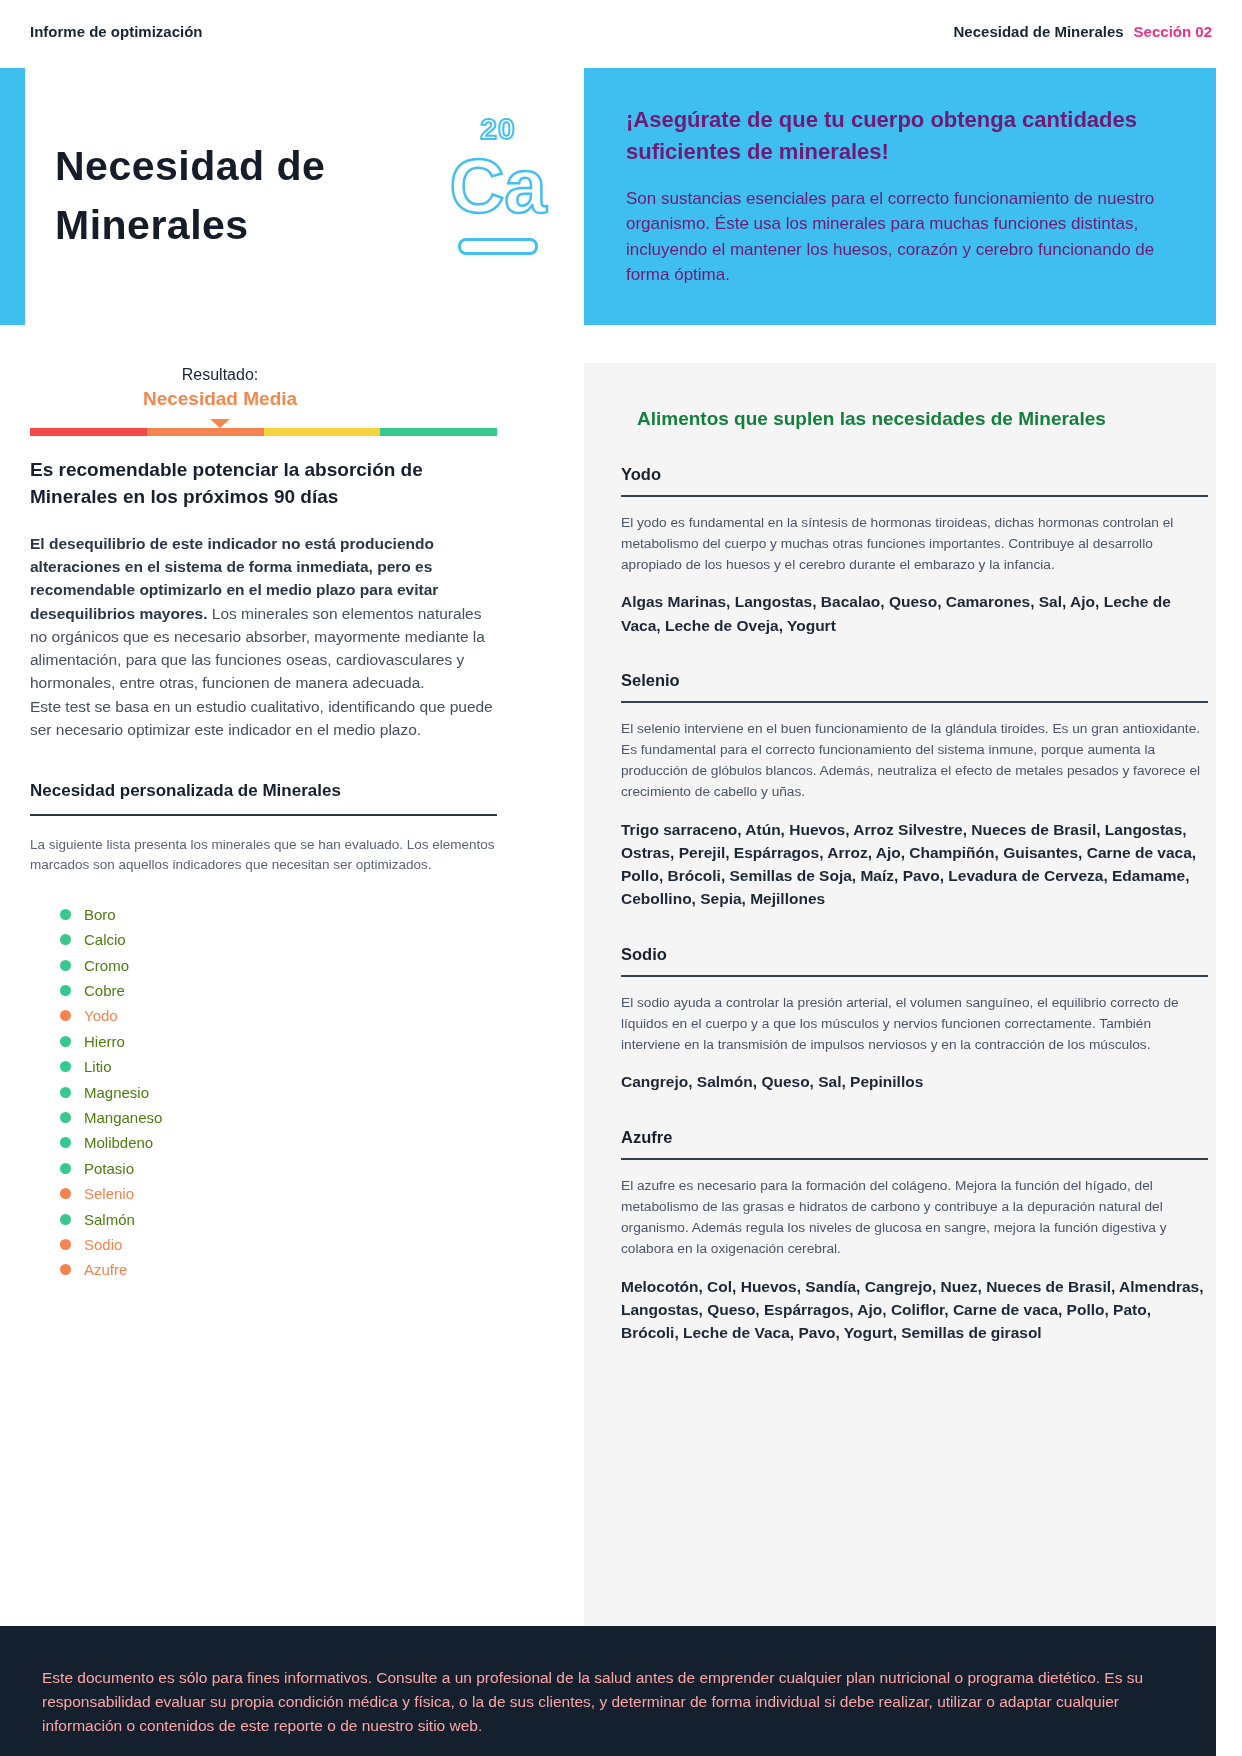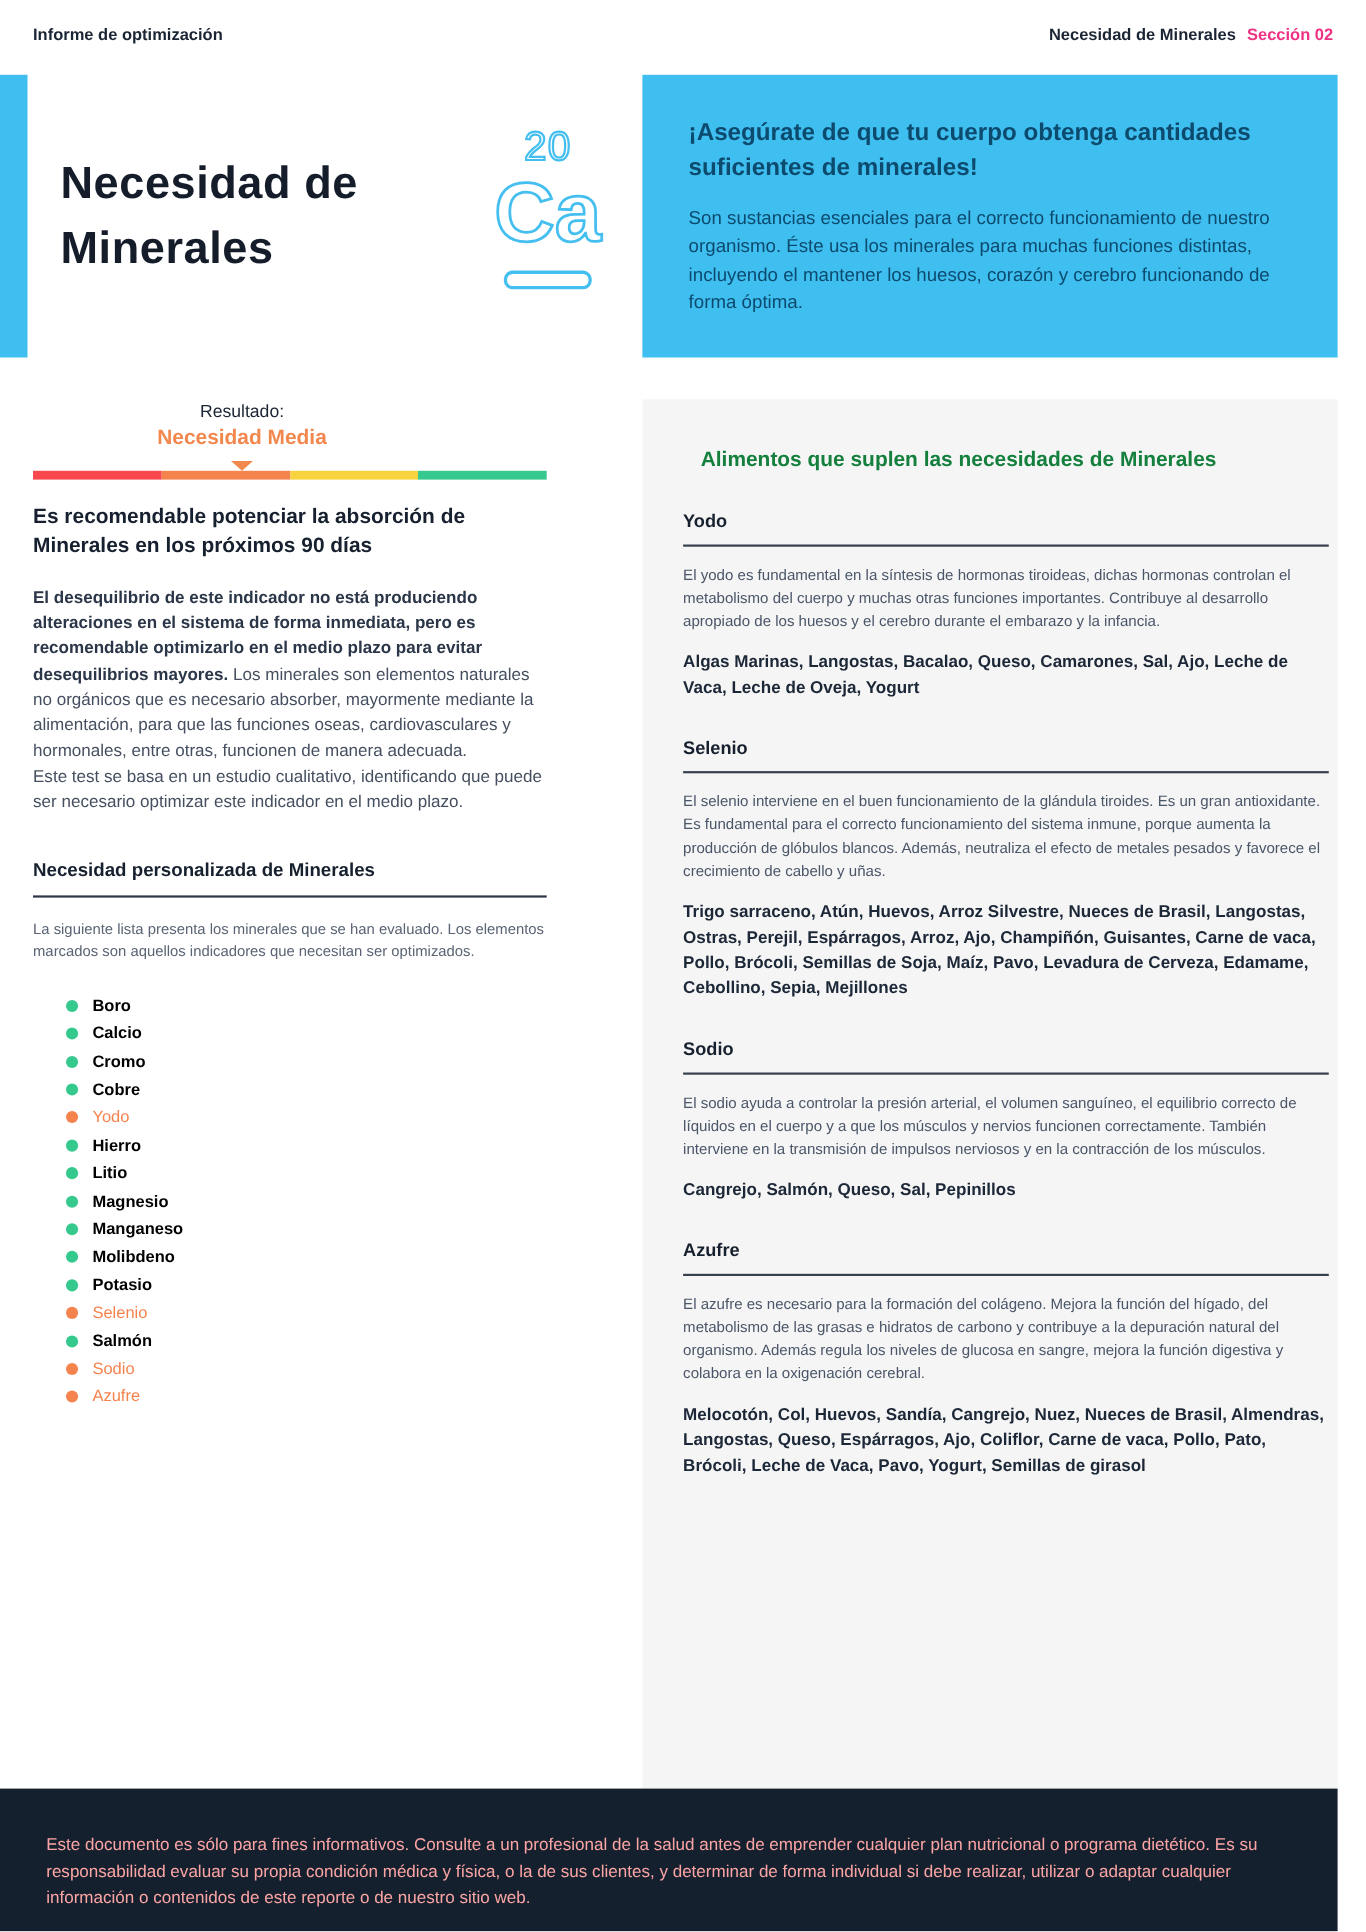--- a/index.html
+++ b/index.html
@@ -11,28 +11,28 @@
           align-items:center;justify-content:space-between;padding:0 30px;box-sizing:border-box;}
   .topbar .left{font-size:15px;font-weight:bold;color:#1A2433;}
   .topbar .right{font-size:15px;font-weight:bold;color:#1A2433;display:flex;gap:10px;}
   .topbar .section{color:#EF3183;}
 
   
   .hero-stripe{position:absolute;left:0;top:68px;width:25px;height:257px;background:#3FBEF0;}
   .hero-title{position:absolute;left:55px;top:110px;width:360px;font-size:41px;line-height:1.42;
               font-weight:bold;color:#151D2B;letter-spacing:.5px;}
   .element-icon{position:absolute;left:446px;top:112px;width:104px;text-align:center;}
-  .el-num{font-size:37px;font-weight:normal;letter-spacing:1px;color:transparent;
+  .el-num{font-size:30px;font-weight:bold;letter-spacing:1px;color:transparent;
           -webkit-text-stroke:2px #45BFF0;}
   .el-sym{font-size:76px;font-weight:bold;line-height:1.05;margin-top:0;color:transparent;
           -webkit-text-stroke:2.5px #45BFF0;}
   .el-bar{margin:12px auto 0;width:74px;height:11px;border:3.5px solid #45BFF0;border-radius:8px;}
 
   .hero-callout{position:absolute;left:584px;top:68px;width:649px;height:257px;background:#3FBEF0;
-                color:#0c4a6e;padding:36px 42px;box-sizing:border-box;}
+                color:#701a75;padding:36px 42px;box-sizing:border-box;}
   .hero-callout h2{margin:0 0 18px;font-size:22px;line-height:1.45;font-weight:bold;}
   .hero-callout p{margin:0;font-size:17px;line-height:1.5;}
 
   
   .result{position:absolute;left:30px;top:364px;width:380px;text-align:center;}
   .result .label{font-size:16px;color:#1A2433;line-height:1.4;}
   .result .value{font-size:19px;font-weight:bold;color:#F2884E;line-height:1.4;}
   .result .triangle{width:0;height:0;margin:6px auto 0;border-left:10px solid transparent;
                     border-right:10px solid transparent;border-top:9px solid #F2884E;}
   .scale{position:absolute;left:30px;top:428px;width:467px;height:8px;display:flex;}
@@ -43,21 +43,21 @@
   .rec-heading{margin:0 0 21px;font-size:19px;line-height:1.42;font-weight:bold;color:#16202E;}
   .rec-body{margin:0;font-size:15.5px;line-height:1.5;color:#454F5F;}
   .rec-body strong{color:#2B3648;}
   .rec-note{margin:0;font-size:15.5px;line-height:1.5;color:#454F5F;}
   .pers-heading{margin:40px 0 0;font-size:17px;font-weight:bold;color:#16202E;}
   .pers-rule{border:none;border-top:2px solid #2B3648;margin:13px 0 0;}
   .list-intro{margin:19px 0 0;font-size:13.5px;line-height:1.5;color:#5A6474;}
   .mineral-list{list-style:none;margin:26px 0 0;padding:0 0 0 30px;}
   .mineral{display:flex;align-items:center;gap:13px;height:25.4px;font-size:15px;}
   .mineral .dot{width:11px;height:11px;border-radius:50%;flex:0 0 auto;}
-  .mineral.ok .dot{background:#36C98E;} .mineral.ok .mname{color:#000000;font-weight:bold;}
+  .mineral.ok .dot{background:#36C98E;} .mineral.ok .mname{color:#4d7c0f;}
   .mineral.flagged .dot{background:#F5834E;} .mineral.flagged .mname{color:#F5834E;}
 
   
   .right-panel{position:absolute;left:584px;top:363px;width:658px;height:1263px;background:#F5F5F5;
                padding:42px 34px 0 37px;box-sizing:border-box;}
   .foods-heading{margin:0 16px 32px;font-size:19px;line-height:1.45;font-weight:bold;color:#15803d;}
   .food-section h4{margin:0;font-size:16.5px;font-weight:bold;color:#16202E;}
   .food-section hr{border:none;border-top:2px solid #37404E;margin:11px 0 15px;}
   .food-section .desc{margin:0 0 15px;font-size:13.7px;line-height:1.55;color:#4A5568;}
   .food-section .foods{margin:0 0 34px;font-size:15.5px;font-weight:bold;line-height:1.5;color:#1C2737;}

